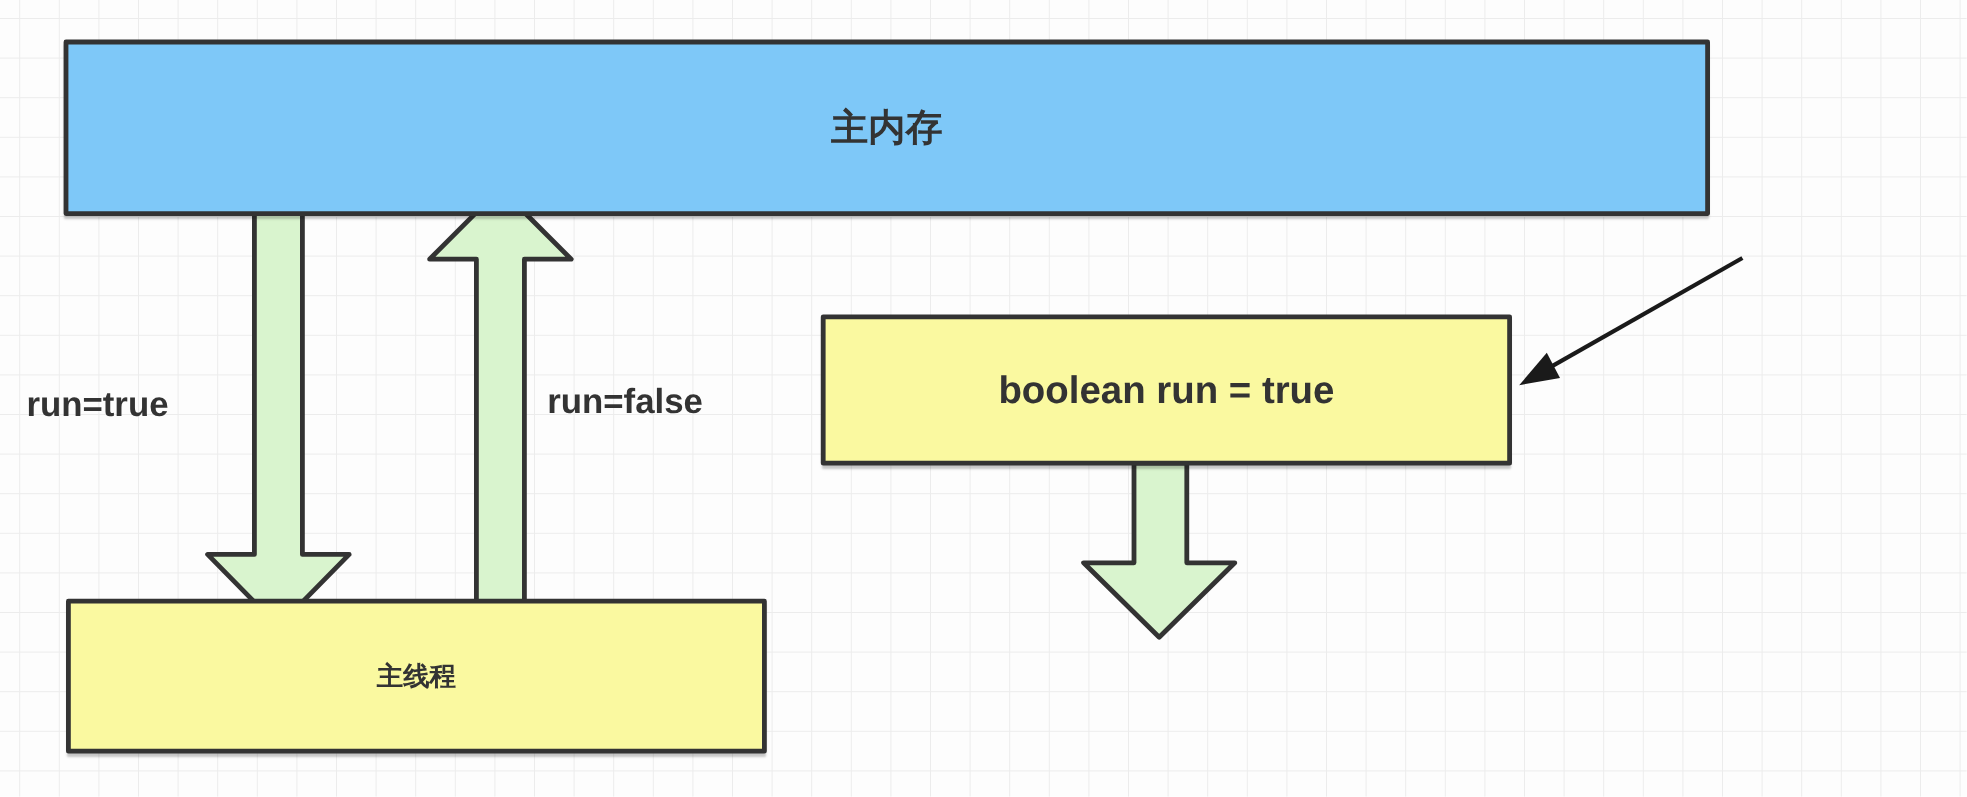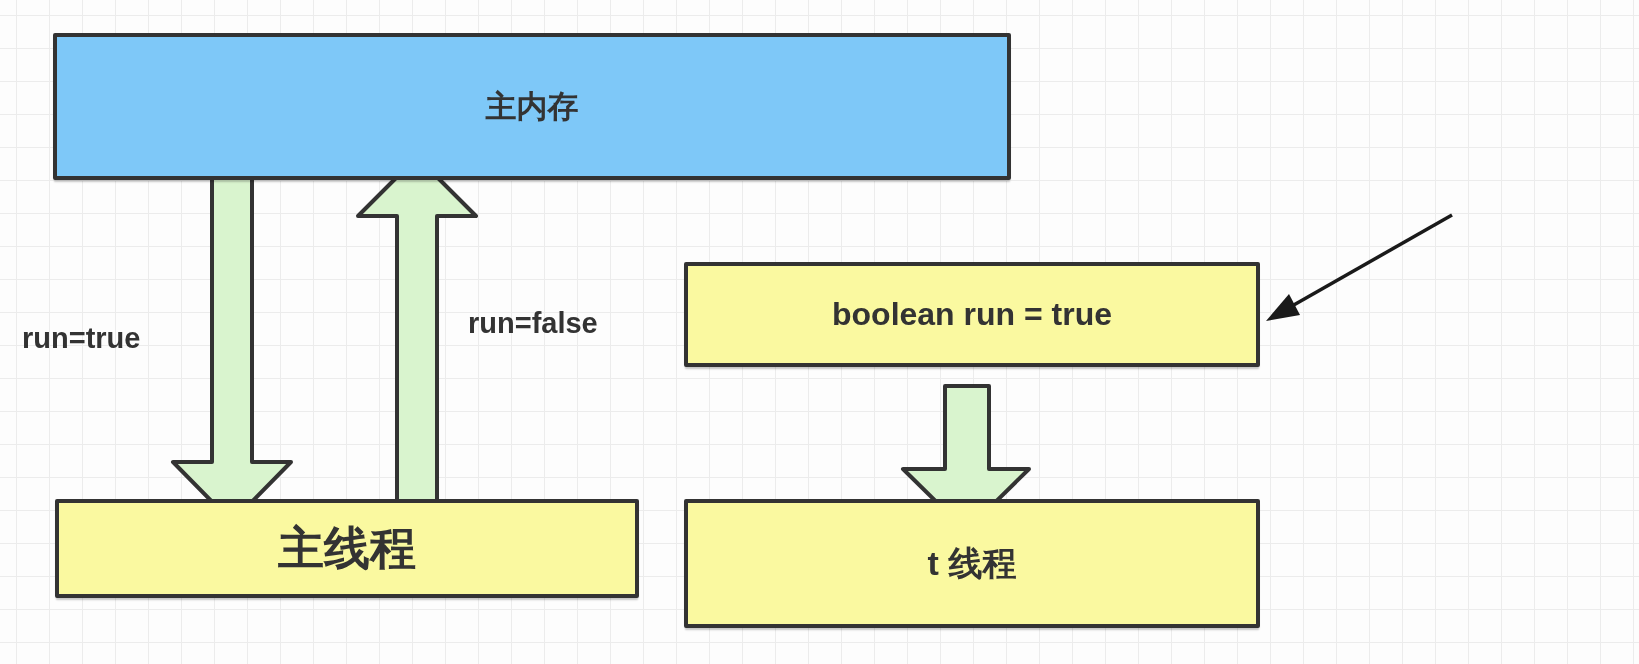--- a/index.html
+++ b/index.html
@@ -28,32 +28,32 @@
     flex-direction: column;
     align-items: center;
     justify-content: center;
     text-align: center;
     color: var(--text);
     font-weight: bold;
     box-shadow: 0 3px 2px -1px rgba(0,0,0,0.22);
     z-index: 2;
   }
   .box-main-memory {
-    left: 53px; top: 33px; width: 958px; height: 147px;
+    left: 53px; top: 33px; width: 1372px; height: 147px;
     background: var(--box_blue);
     font-size: 31px;
     line-height: 45px;
   }
   .box-yellow { background: var(--box_yellow); }
   .box-main-thread {
-    left: 55px; top: 499px; width: 584px; height: 99px;
-    font-size: 46px;
+    left: 55px; top: 499px; width: 584px; height: 129px;
+    font-size: 22px;
   }
   .box-cache-value {
-    left: 684px; top: 262px; width: 576px; height: 105px;
+    left: 684px; top: 262px; width: 576px; height: 126px;
     font-size: 32px;
   }
   .box-t-thread {
     left: 684px; top: 499px; width: 576px; height: 129px;
     font-size: 34px;
   }
   .arrow-layer {
     position: absolute;
     left: 0; top: 0;
     width: 1639px; height: 664px;
@@ -73,21 +73,21 @@
   .pointer-head { fill: var(--pointer_black); }
   .edge-label {
     position: absolute;
     color: var(--text);
     font-weight: bold;
     font-size: 29px;
     white-space: nowrap;
     z-index: 3;
   }
   .label-run-true  { left: 22px;  top: 322px; }
-  .label-run-false { left: 456px; top: 307px; margin-left: 12px; }
+  .label-run-false { left: 456px; top: 319px; }
   .cache-annotation {
     position: absolute;
     left: 1464px; top: 188px;
     color: var(--label_blue);
     font-weight: bold;
     font-style: italic;
     font-size: 32px;
     white-space: nowrap;
     z-index: 3;
   }
@@ -110,20 +110,19 @@
   </svg>
 
   <div class="box box-main-memory">
     <div>主内存</div>
   </div>
 
   <div class="box box-yellow box-main-thread">主线程</div>
 
   <div class="box box-yellow box-cache-value">boolean run = true</div>
 
-  <div class="box box-yellow box-t-thread">t 线程</div>
 
   <div class="edge-label label-run-true">run=true</div>
 
   <div class="edge-label label-run-false">run=false</div>
 
 
 </div>
 
 </body></html>

